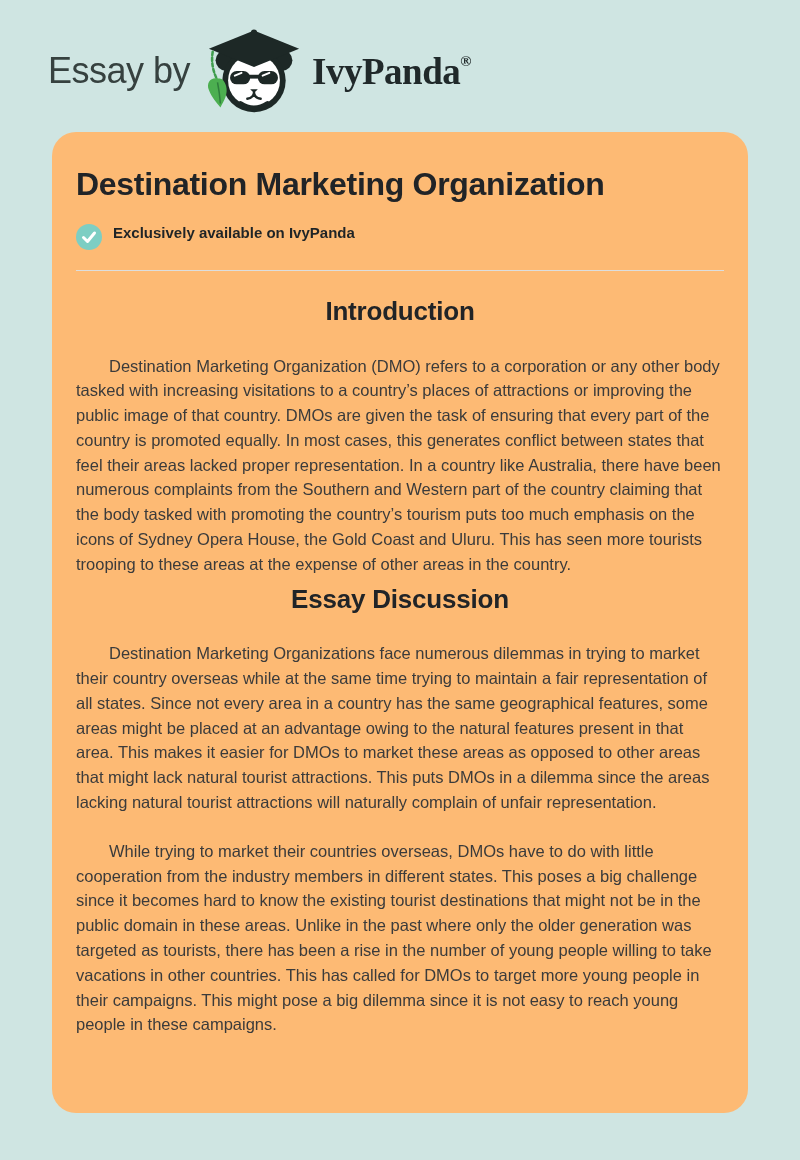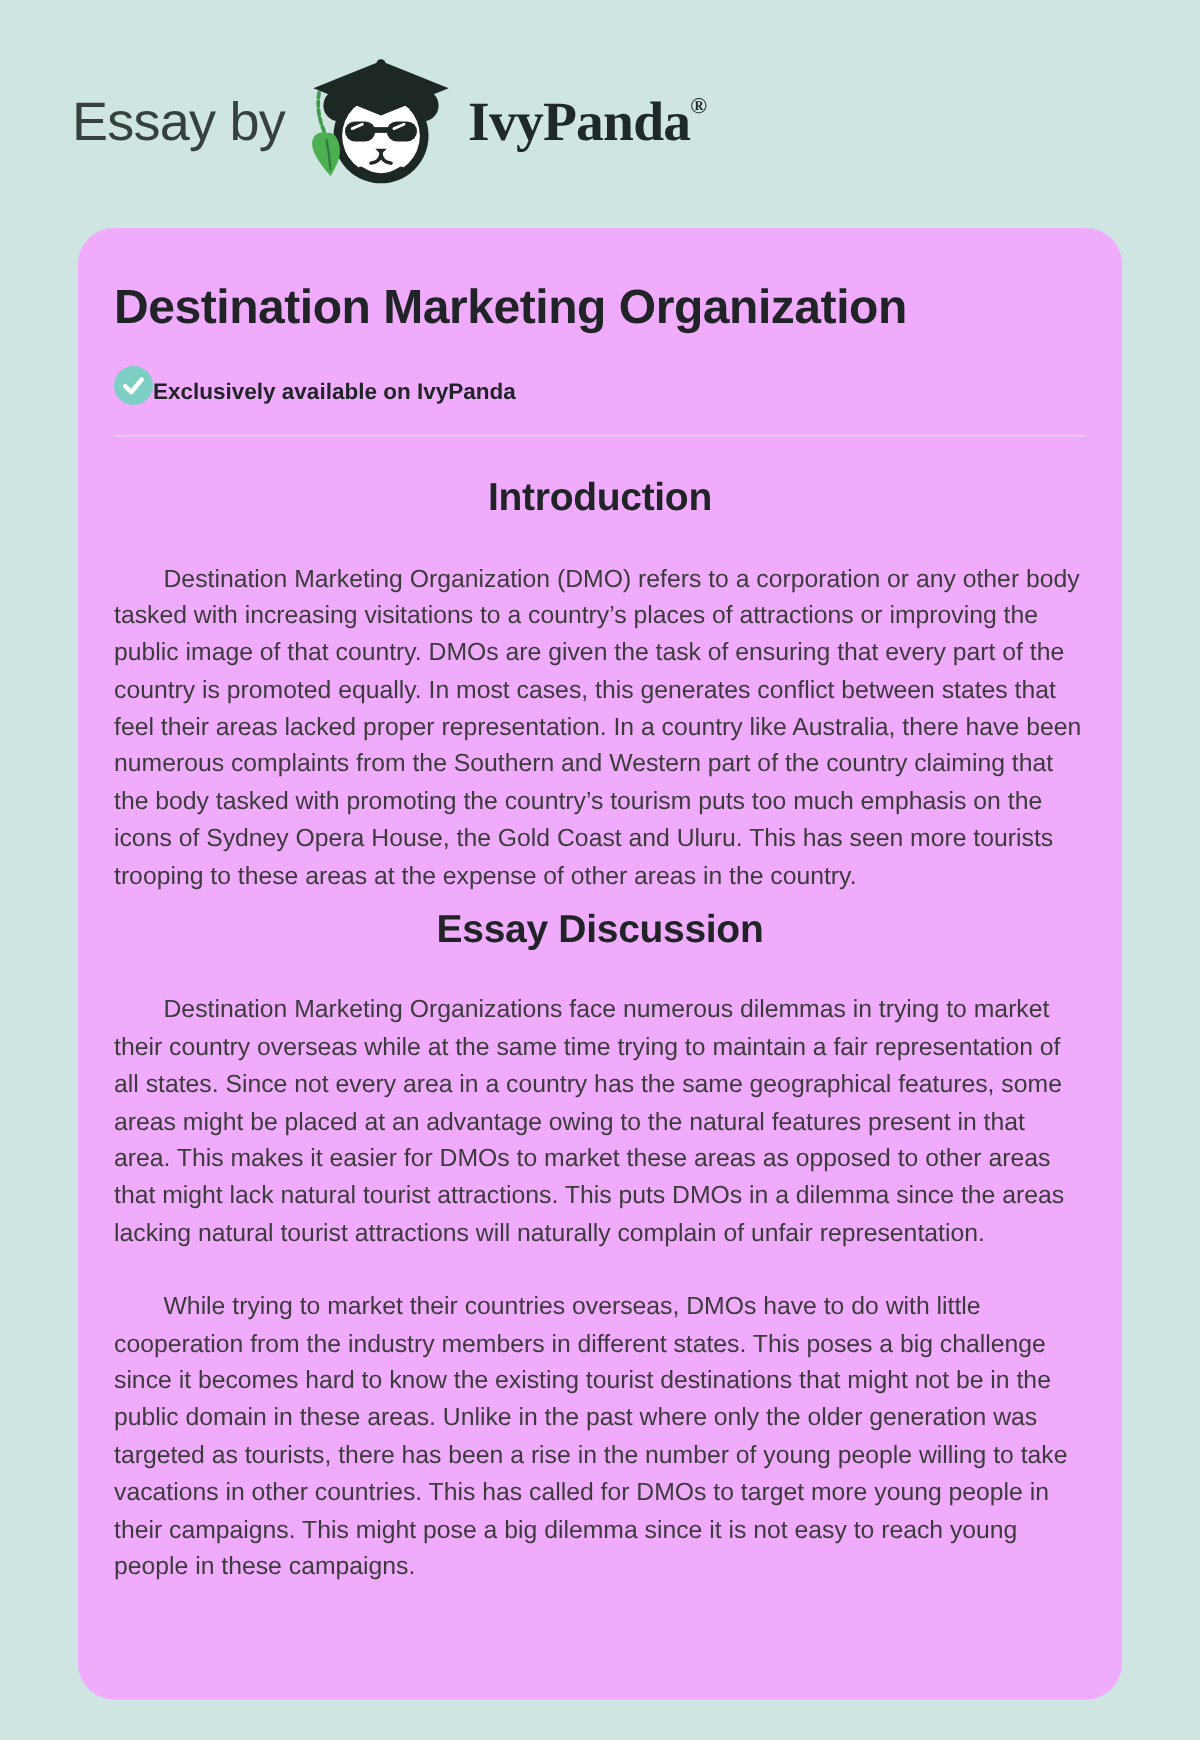--- a/index.html
+++ b/index.html
@@ -7,21 +7,21 @@
   body {
     width: 800px;
     height: 1160px;
     background: #cfe5e2;
     font-family: "Liberation Sans", sans-serif;
     overflow: hidden;
   }
 
   
   .header {
-    height: 152px;
+    height: 132px;
     display: flex;
     align-items: center;
     padding: 10px 0 0 48px;
   }
   .essay-by {
     font-size: 36px;
     color: #36413f;
     letter-spacing: -0.5px;
     line-height: 1;
   }
@@ -42,35 +42,36 @@
   .brand sup {
     font-size: 15px;
     position: relative;
     top: -4px;
     font-weight: bold;
   }
 
   
   .card {
     margin: 0 52px;
-    background: #f0abfc;
+    background: #fdba74;
     border-radius: 24px;
     padding: 32px 24px 76px;
     min-height: 980px;
   }
   .card h1 {
     font-size: 32px;
     line-height: 1.25;
     color: #212427;
     letter-spacing: -0.3px;
     margin: 0 0 20px;
   }
   .badge-row {
     display: flex;
-    align-items: flex-end;
+    align-items: flex-start;
+    gap: 11px;
     margin: 0 0 20px;
   }
   .badge-circle {
     width: 26px;
     height: 26px;
     border-radius: 50%;
     background: #7dcec3;
     display: flex;
     align-items: center;
     justify-content: center;

